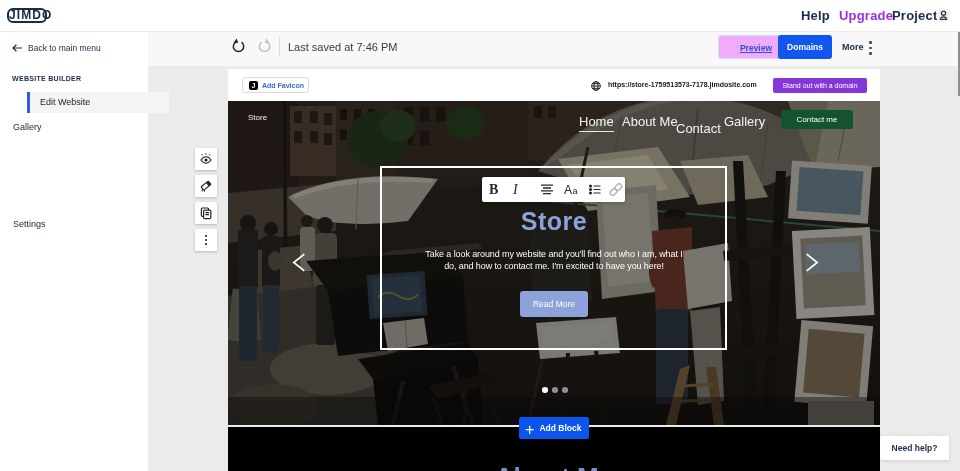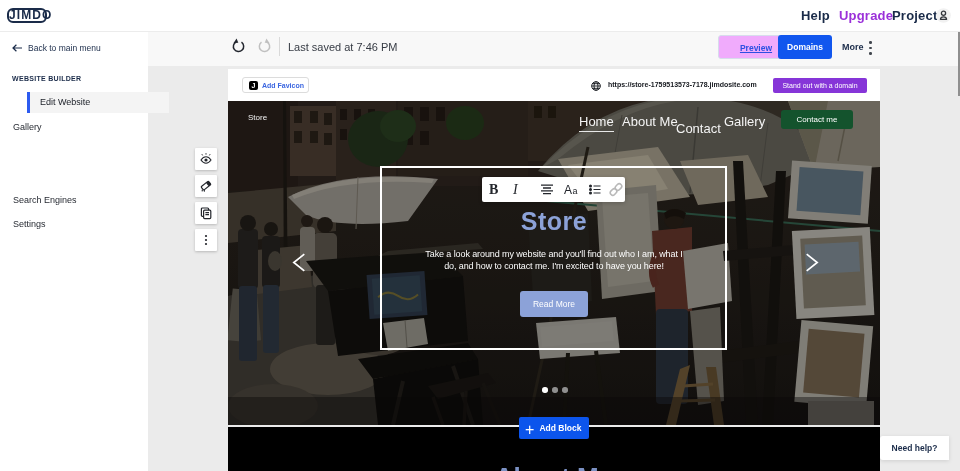--- a/index.html
+++ b/index.html
@@ -123,21 +123,20 @@
     </div>
 </div>
 
 <div id="sidebar">
   <div id="backrow"><svg width="11" height="8" viewBox="0 0 11 8" style="margin-right:5px;vertical-align:-1px;">
         <path d="M10 4 H1.2 M4.4 0.8 L1 4 L4.4 7.2" stroke="#1a2b49" stroke-width="1.2" fill="none"></path>
       </svg>Back to main menu</div>
   <div id="wbhead">WEBSITE BUILDER</div>
   <div class="menuitem" id="mi-edit">Edit Website</div>
   <div class="menuitem" id="mi-design">Gallery</div>
-  <div class="menuitem" id="mi-search">Search Engines</div>
   <div class="menuitem" id="mi-settings">Settings</div>
 </div>
 
 <div class="fbtn" style="top:148px;">
     <svg width="14" height="14" viewBox="0 0 14 14">
       <path d="M2 8 C3.5 5.8 5.1 4.8 7 4.8 C8.9 4.8 10.5 5.8 12 8 C10.5 10.2 8.9 11.2 7 11.2 C5.1 11.2 3.5 10.2 2 8 Z" fill="none" stroke="#23262c" stroke-width="1.1"></path>
       <circle cx="7" cy="8" r="1.6" fill="#23262c"></circle>
       <path d="M7 2.6 V1.2 M3.6 3.4 L2.9 2.2 M10.4 3.4 L11.1 2.2" stroke="#23262c" stroke-width="1"></path>
     </svg>
   </div>

